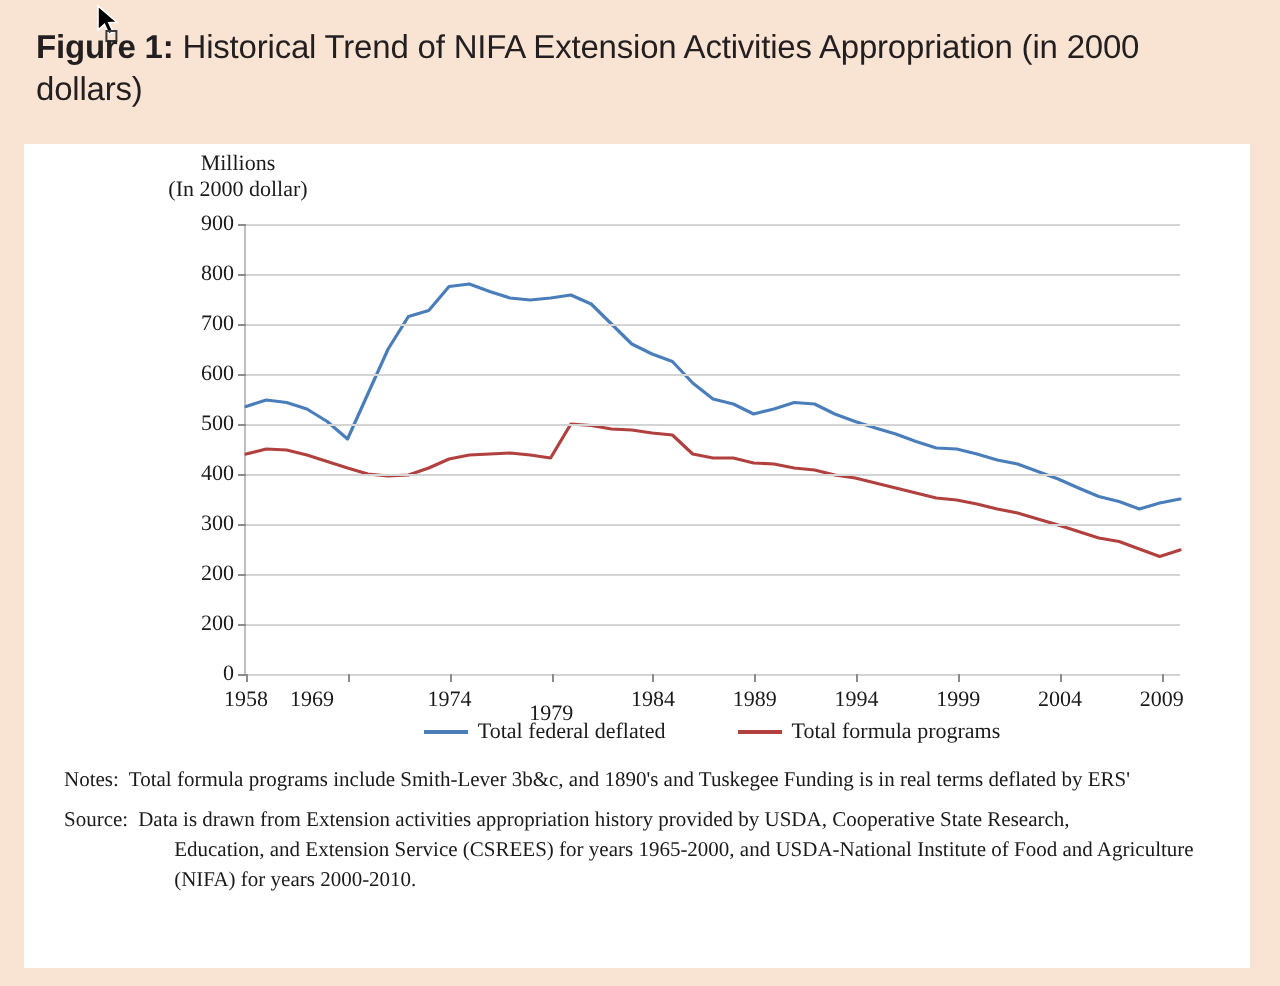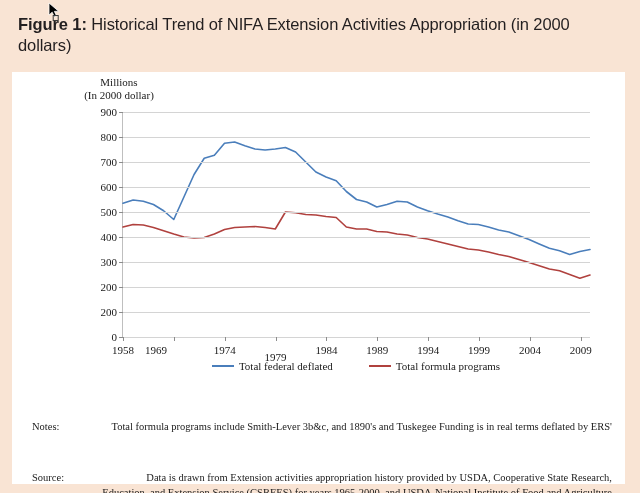--- a/index.html
+++ b/index.html
@@ -150,30 +150,28 @@
     left: 20px;
     top: 312px;
     width: 580px;
     font-size: 10.5px;
     line-height: 1.42;
     color: #1a1a1a;
   }
   .note-block {
     display: flex;
     margin-bottom: 5px;
-    margin-top: 36px;
   }
   .note-label {
     flex: 0 0 auto;
     padding-right: 5px;
   }
   .note-body {
     flex: 1 1 auto;
     text-indent: 0;
-    text-align: right;
   }
   .note-body .cont {
     display: block;
     padding-left: 18px;
   }
 </style>
 </head>
 <body>
 
 <div class="page">

